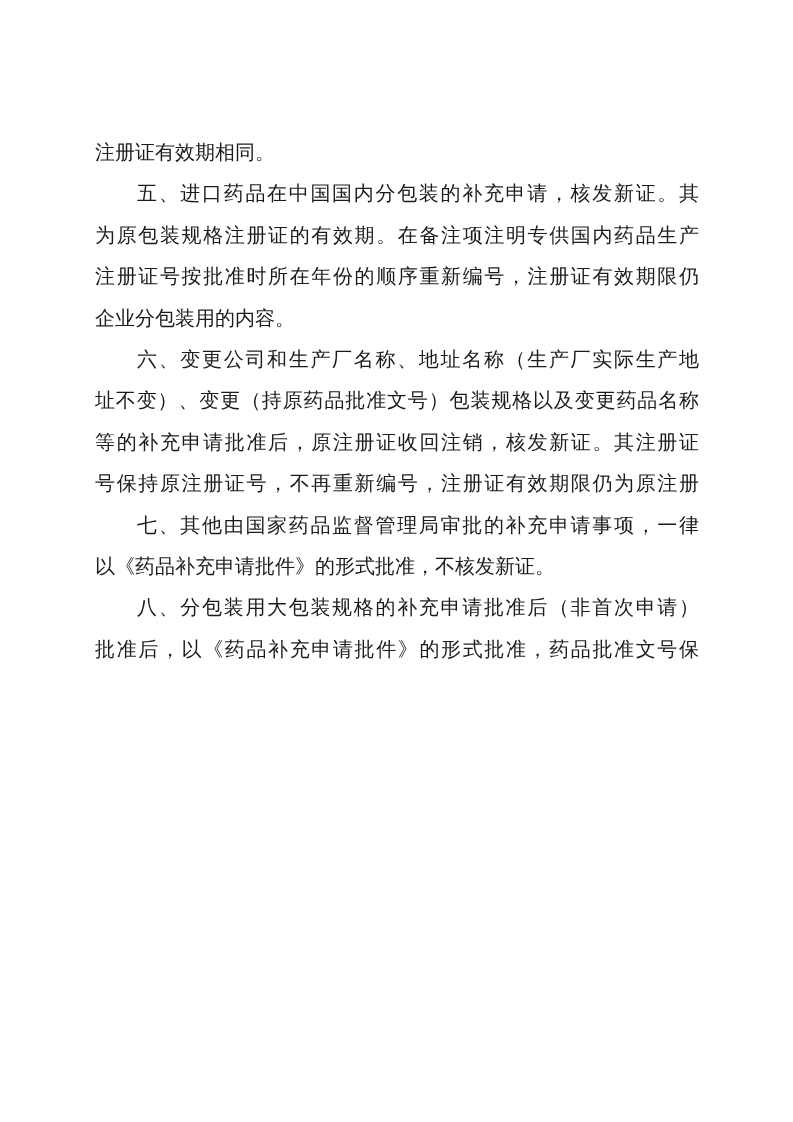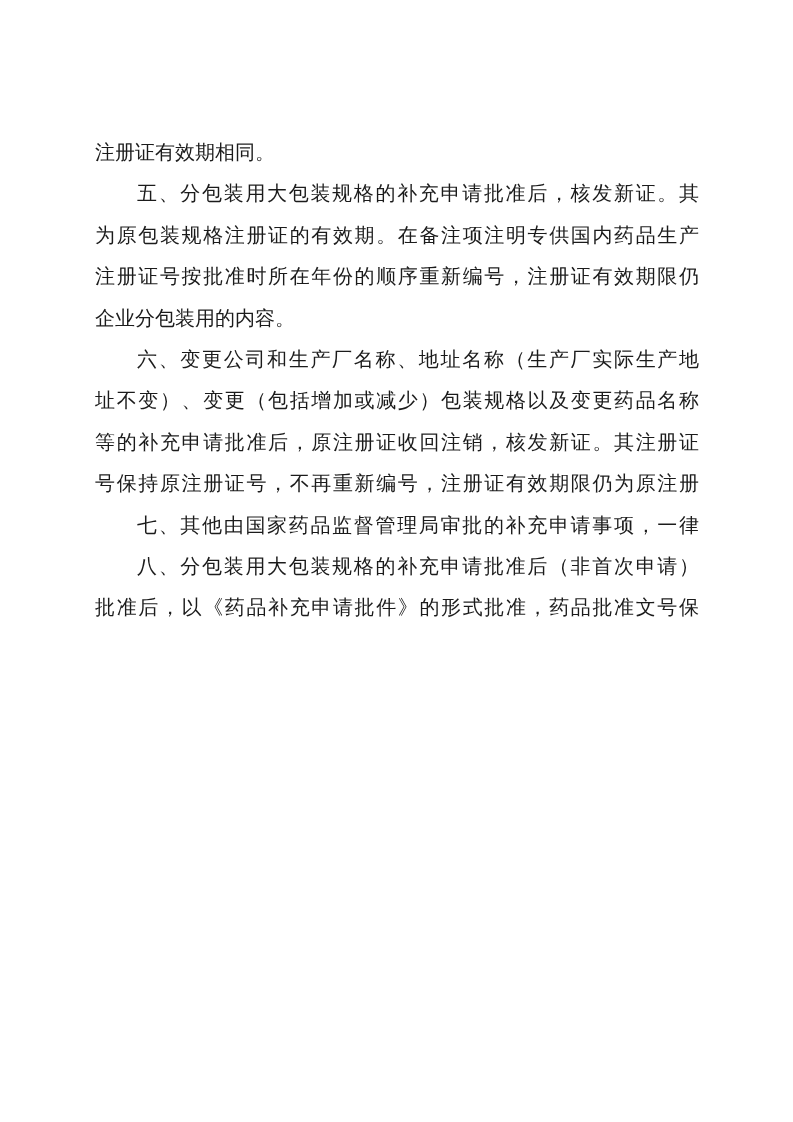--- a/index.html
+++ b/index.html
@@ -50,35 +50,36 @@
 
 <div class="page">
 
   <div class="text-block">
 
     <div>
       <div class="line end">注册证有效期相同。</div>
     </div>
 
     <div>
-      <div class="line indent">五、分包装用大包装规格的补充申请批准后，核发新证。其</div>
+      <div class="line indent">五、进口药品在中国国内分包装的补充申请，核发新证。其</div>
       <div class="line">为原包装规格注册证的有效期。在备注项注明专供国内药品生产</div>
       <div class="line">注册证号按批准时所在年份的顺序重新编号，注册证有效期限仍</div>
       <div class="line end">企业分包装用的内容。</div>
     </div>
 
     <div>
       <div class="line indent">六、变更公司和生产厂名称、地址名称（生产厂实际生产地</div>
-      <div class="line">址不变）、变更（包括增加或减少）包装规格以及变更药品名称</div>
+      <div class="line">址不变）、变更（持原药品批准文号）包装规格以及变更药品名称</div>
       <div class="line">等的补充申请批准后，原注册证收回注销，核发新证。其注册证</div>
       <div class="line">号保持原注册证号，不再重新编号，注册证有效期限仍为原注册</div>
     </div>
 
     <div>
       <div class="line indent">七、其他由国家药品监督管理局审批的补充申请事项，一律</div>
+      <div class="line end">以《药品补充申请批件》的形式批准，不核发新证。</div>
     </div>
 
     <div>
       <div class="line indent">八、分包装用大包装规格的补充申请批准后（非首次申请）</div>
       <div class="line">批准后，以《药品补充申请批件》的形式批准，药品批准文号保</div>
     </div>
 
   </div>
 
   <div class="footer">

